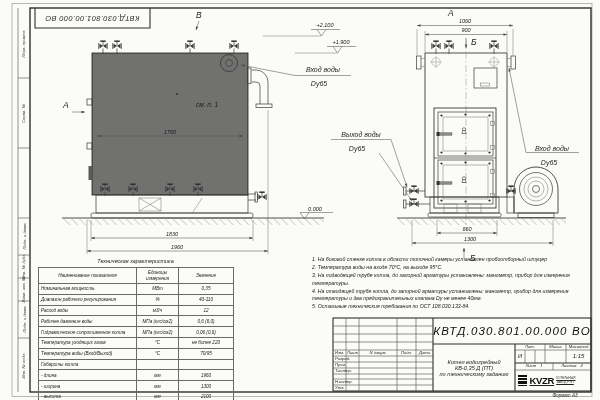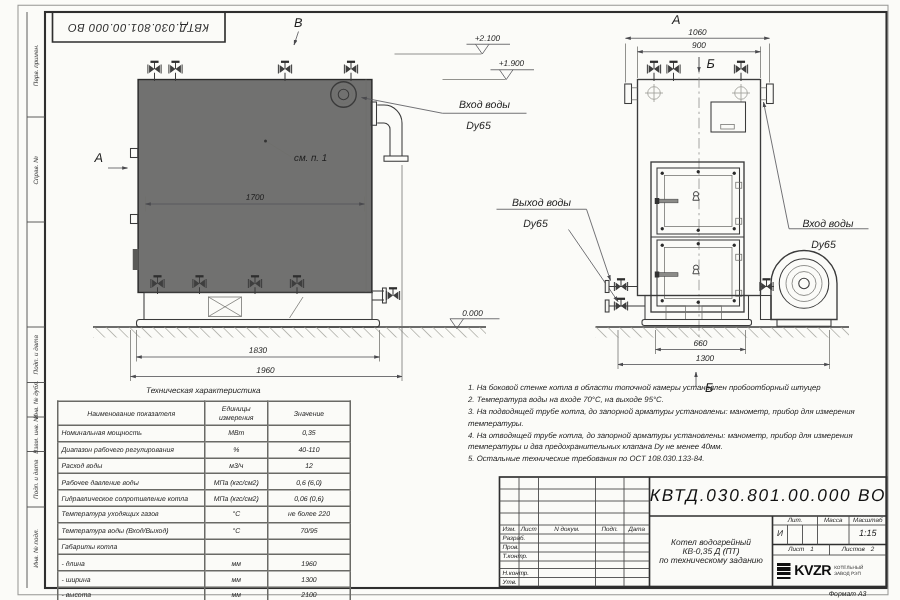--- a/index.html
+++ b/index.html
@@ -505,21 +505,21 @@
 
   <div class="tb" style="left:515px;top:363px;width:38px;height:7px;gap:4px;">
     <span>Лист</span>
       <span>1</span>
   </div>
   <div class="tb" style="left:553px;top:363px;width:38px;height:7px;gap:4px;">
     <span>Листов</span>
       <span>2</span>
   </div>
 
-  <div class="tb logo" style="left:515px;top:370px;width:64px;height:21px;">
+  <div class="tb logo" style="left:515px;top:370px;width:64px;height:21px;text-decoration:underline;">
     <span class="logoBlock"></span>
     <span class="logoName">KVZR</span>
     <span class="logoCap">
       <span>КОТЕЛЬНЫЙ</span>
       <span>ЗАВОД РЭП</span>
     </span>
   </div>
 
   <div class="fmt">Формат А3</div>
 

